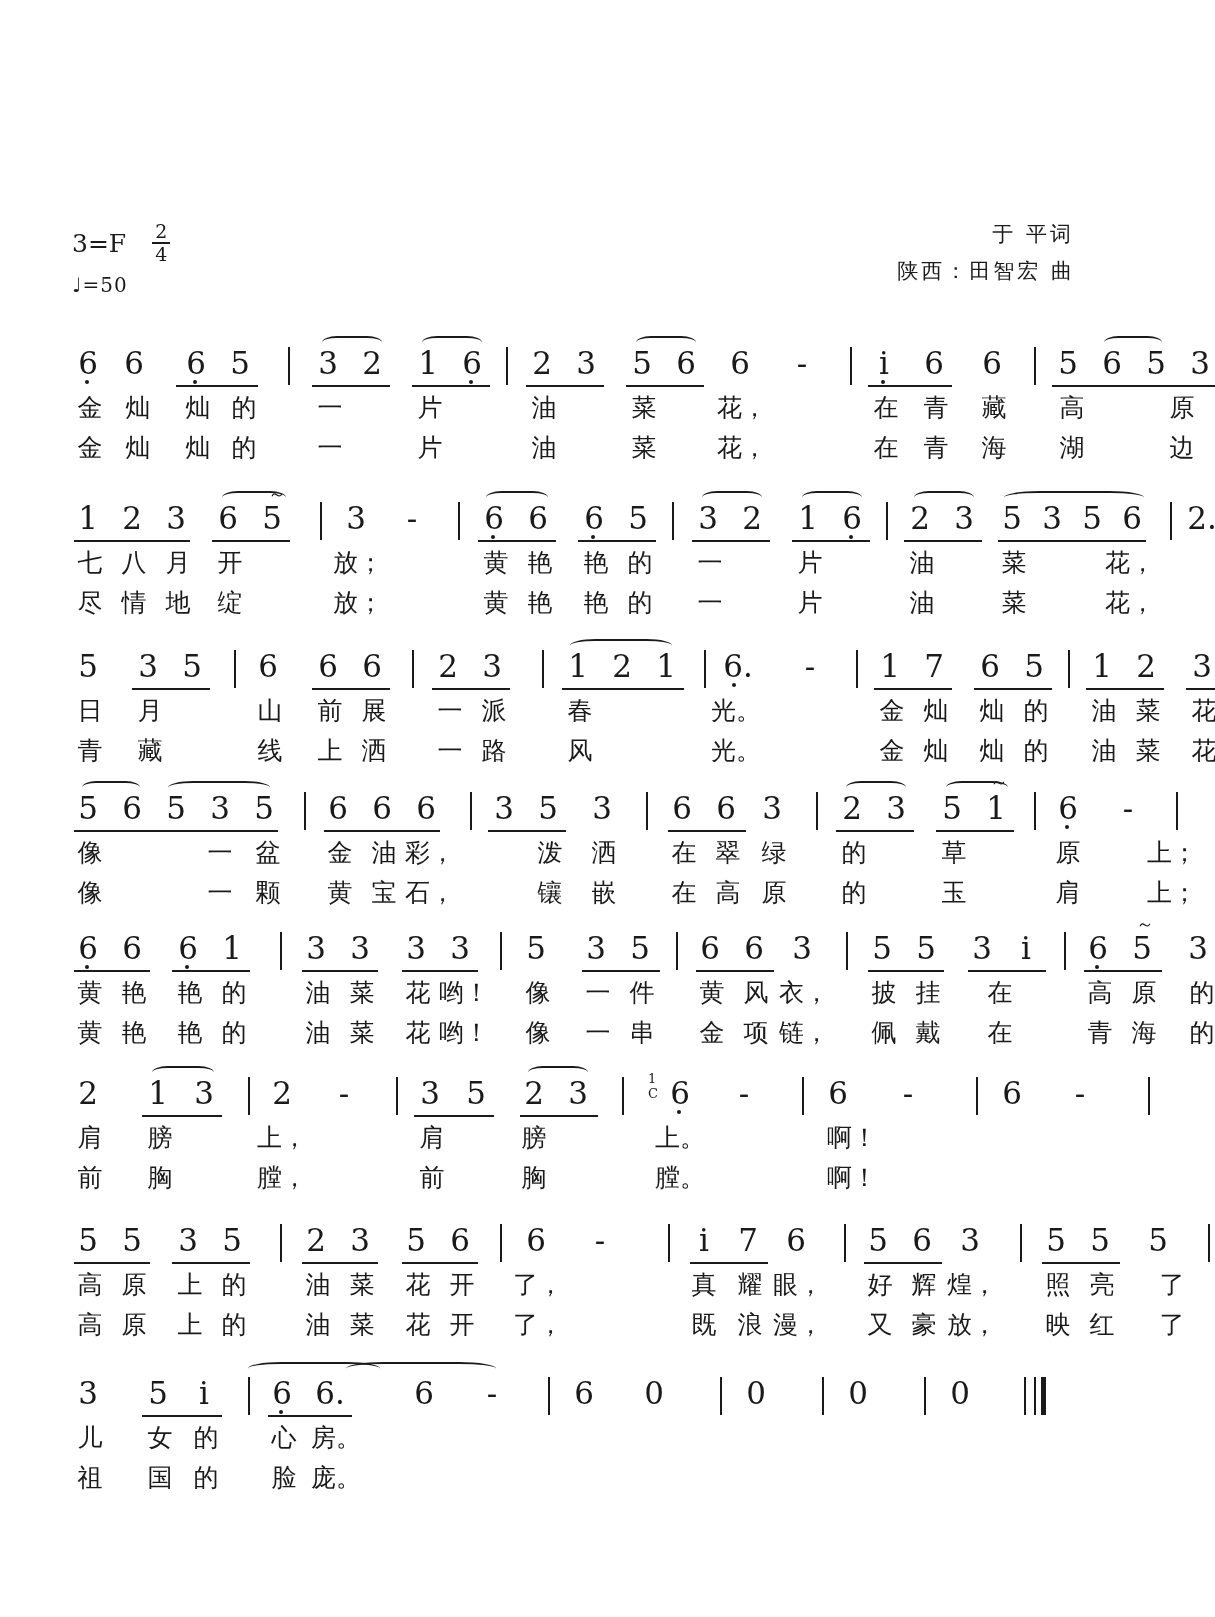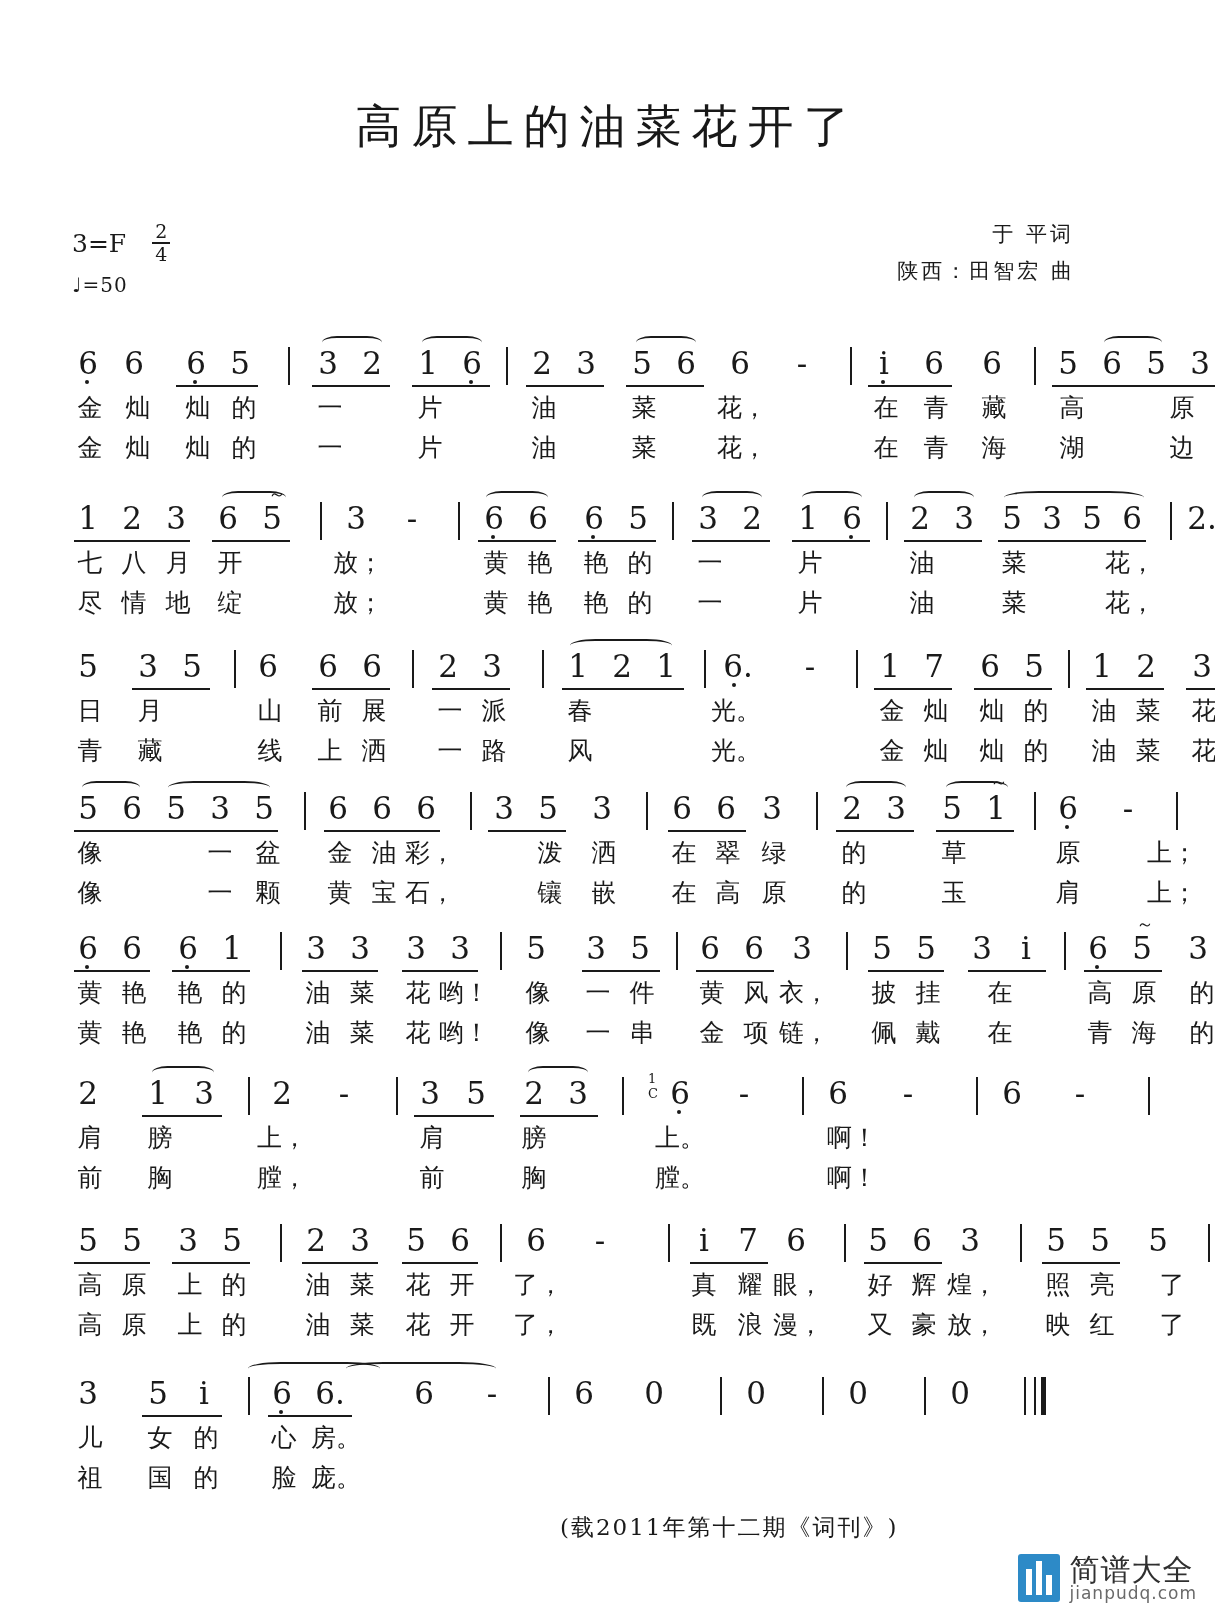--- a/index.html
+++ b/index.html
@@ -206,21 +206,20 @@
     font-size: 17px;
     color: #6a6a6a;
     letter-spacing: 1px;
   }
 </style>
 </head>
 <body>
 
 <div class="sheet">
 
-  <div class="title">高原上的油菜花开了</div>
 
   <div class="key-block">
     <div class="key-line">
       <span>3=F</span>
       <span class="frac">
         <span class="num">2</span>
         <span class="bar"></span>
         <span class="den">4</span>
       </span>
     </div>
@@ -793,27 +792,15 @@
     </div>
     <div class="lyric-row">
       <span class="w" style="left:18px;">祖</span>
       <span class="w" style="left:88px;">国</span>
       <span class="w" style="left:134px;">的</span>
       <span class="w" style="left:212px;">脸</span>
       <span class="w" style="left:264px;">庞。</span>
     </div>
   </div>
 
-  <div class="source">(载2011年第十二期《词刊》)</div>
-
-  <div class="watermark">
-    <div class="wm-bars">
-      <i></i>
-        <i></i>
-        <i></i>
-    </div>
-    <div class="wm-text">
-      <div class="wm-title">简谱大全</div>
-      <div class="wm-sub">jianpudq.com</div>
-    </div>
-  </div>
+
 
 </div>
 
 </body></html>

